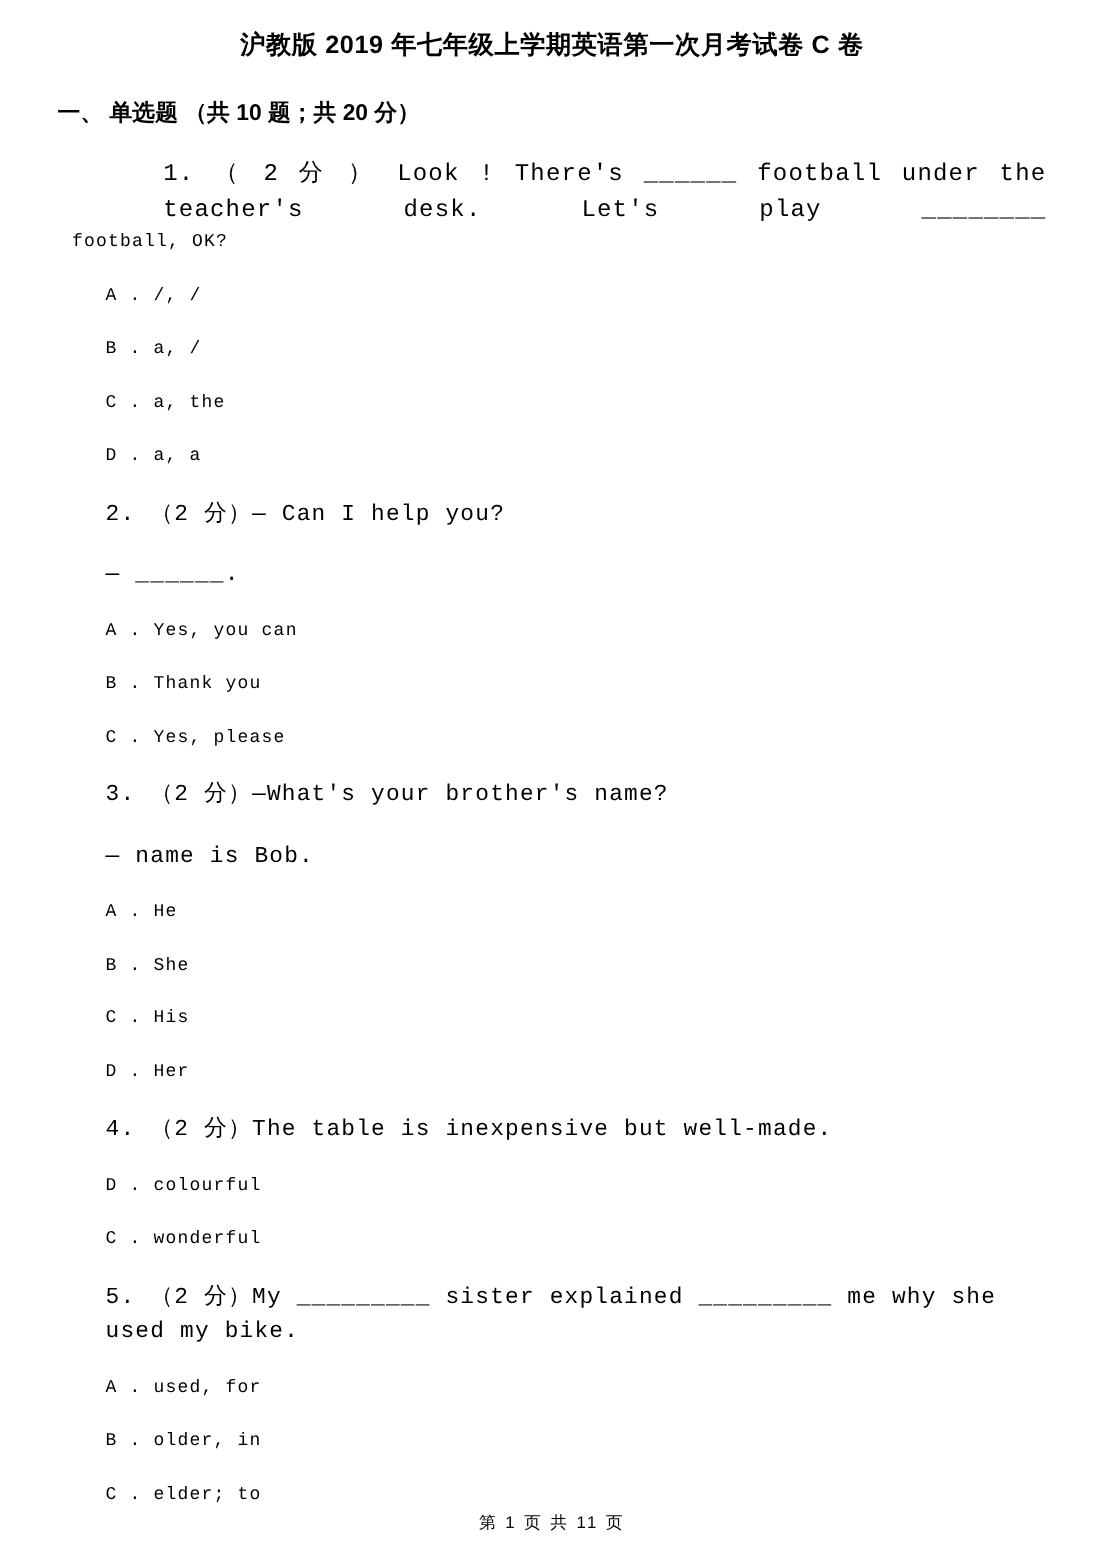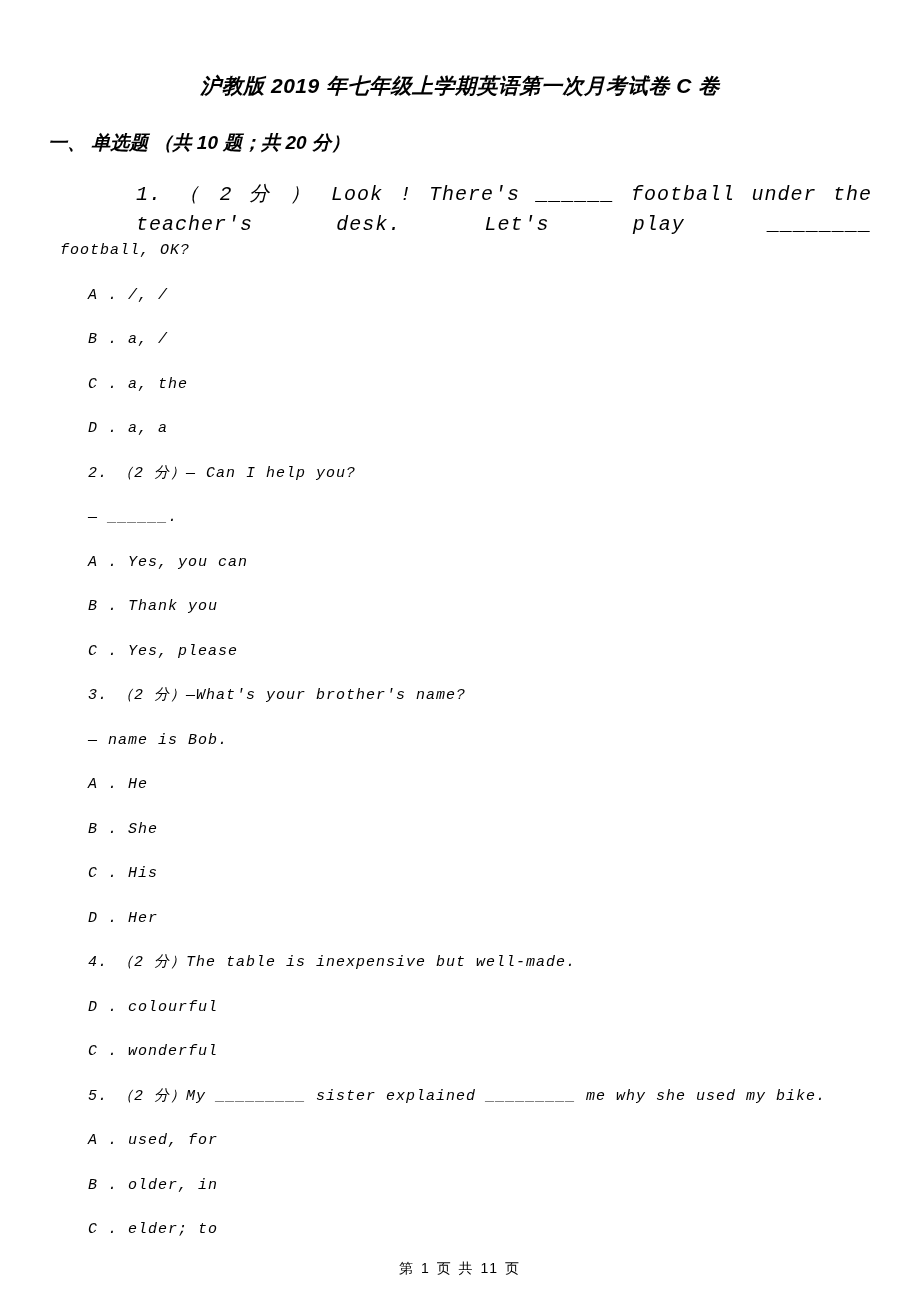--- a/index.html
+++ b/index.html
@@ -7,39 +7,38 @@
     margin: 0;
     padding: 0;
     background: #ffffff;
     font-family: "SimSun", "宋体", serif;
     width: 920px;
     height: 1302px;
     position: relative;
     color: #000000;
   }
   .page {
-    padding: 72px 48px 0 48px;
-    font-style: italic;
+    padding: 23px 48px 0 48px;
   }
   .title {
     text-align: center;
     font-family: "SimHei", "黑体", sans-serif;
     font-size: 21px;
     font-weight: bold;
     margin-bottom: 30px;
     letter-spacing: 0.5px;
   }
   .section-heading {
     font-family: "SimHei", "黑体", sans-serif;
     font-size: 19px;
     font-weight: bold;
     margin-bottom: 24px;
   }
   .question {
-    font-size: 15px;
+    font-size: 19px;
     line-height: 1.5;
     margin-left: 40px;
     margin-bottom: 22px;
     letter-spacing: 1px;
     font-family: "Courier New", "SimSun", monospace;
   }
   .q1-wrap {
     margin-left: 0;
     margin-bottom: 22px;
   }

